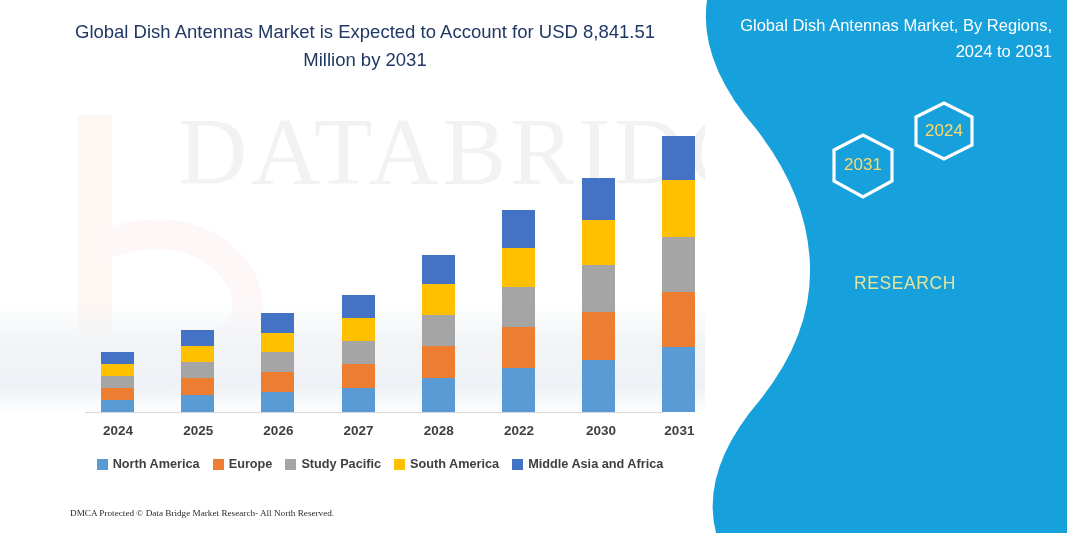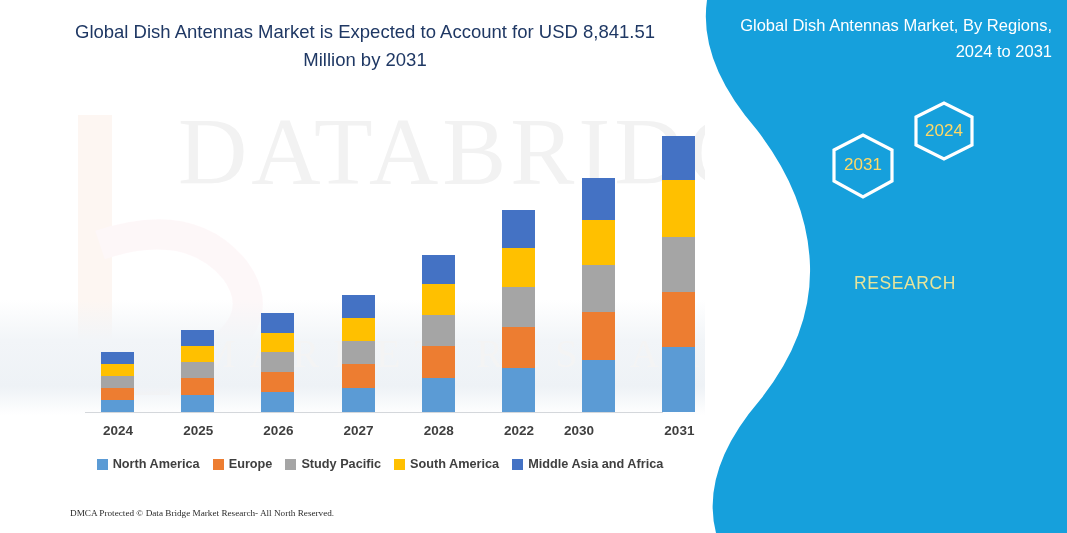--- a/index.html
+++ b/index.html
@@ -175,21 +175,21 @@
           <span class="seg" style="height: 65px; background: rgb(91, 155, 213);"></span>
         </div>
       </div>
     <div class="xlabels" id="xlabels">
         <div class="xlab" style="left: 3px;">2024</div>
         <div class="xlab" style="left: 83.2px;">2025</div>
         <div class="xlab" style="left: 163.4px;">2026</div>
         <div class="xlab" style="left: 243.6px;">2027</div>
         <div class="xlab" style="left: 323.8px;">2028</div>
         <div class="xlab" style="left: 404px;">2022</div>
-        <div class="xlab" style="left: 464px;">2030</div>
+        <div class="xlab" style="left: 486px;">2030</div>
         <div class="xlab" style="left: 564.4px;">2031</div>
       </div>
   </div>
 
   <div class="legend" id="legend">
       <div class="lg-item">
         <span class="lg-sw" style="background: rgb(91, 155, 213);"></span>
         <span class="lg-tx">North America</span>
       </div>
       <div class="lg-item">

